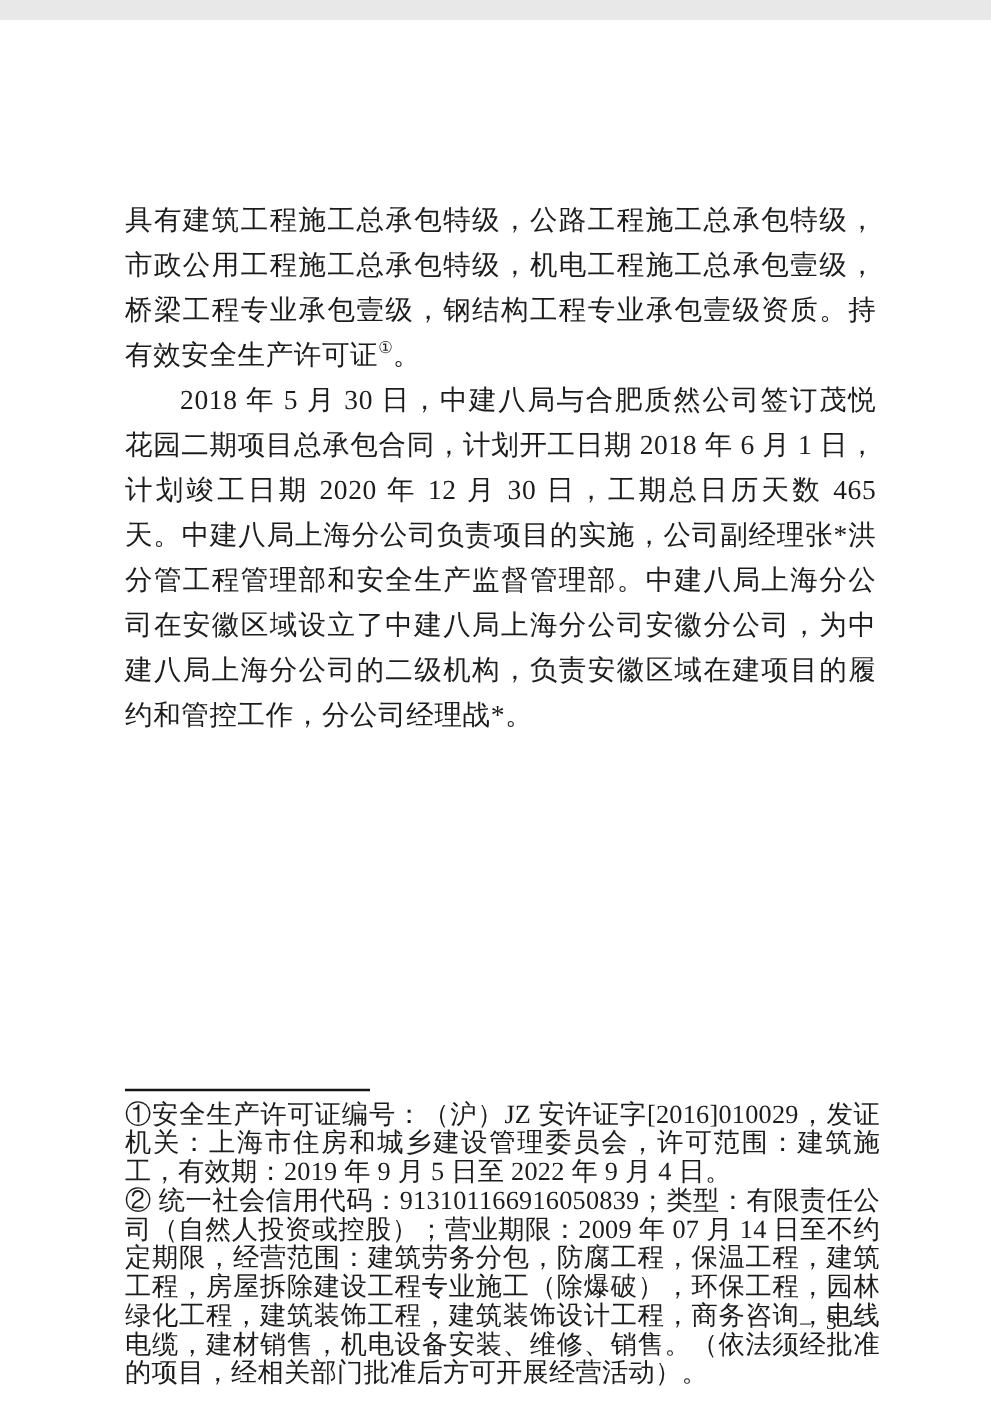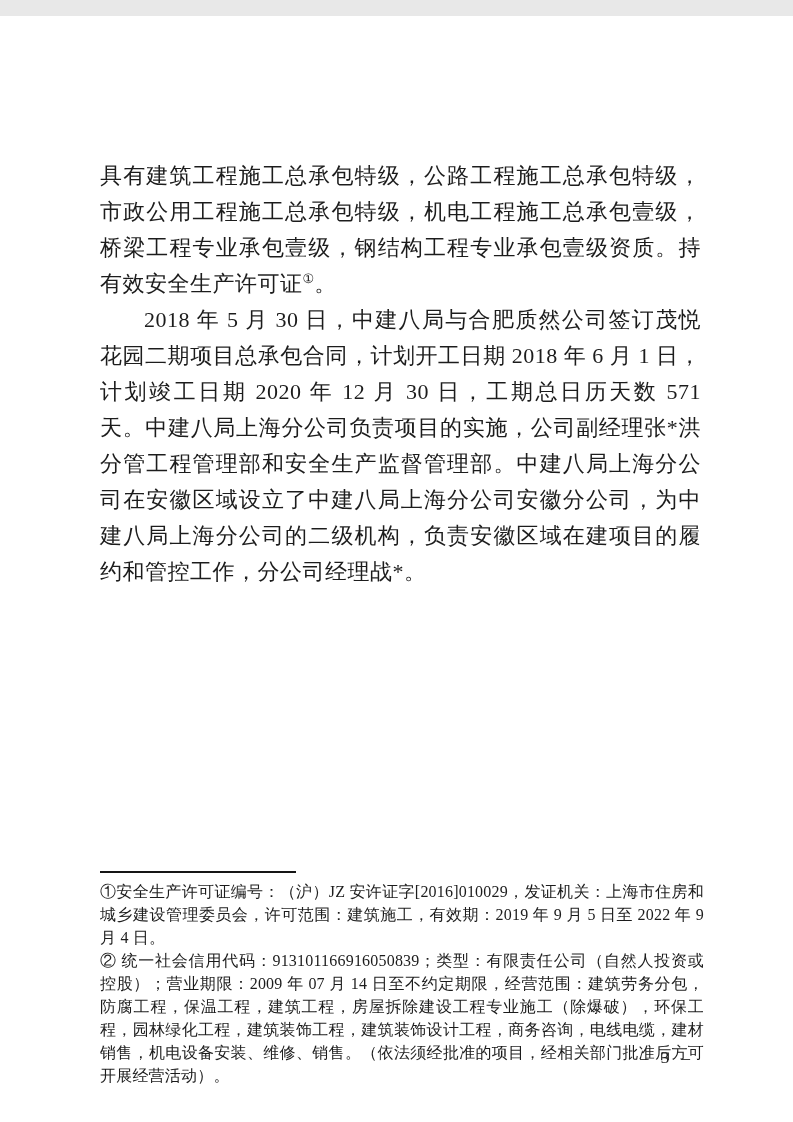--- a/index.html
+++ b/index.html
@@ -46,21 +46,21 @@
     width: 604px;
   }
   .fn-divider {
     width: 196px;
     height: 0;
     border-top: 2px solid #151515;
     margin: 0 0 7px 0;
   }
   .footnote {
     margin: 0;
-    font-size: 16px;
+    font-size: 21px;
     line-height: 23px;
     text-align: justify;
     letter-spacing: 0.2px;
   }
   .page-number {
     position: absolute;
     top: 1032px;
     right: 99px;
     font-size: 17px;
     letter-spacing: 4px;
@@ -70,21 +70,21 @@
 </style>
 </head>
 <body>
 
 <div class="page">
 
   <div class="body-text">
 
     <p class="para"><span>具有建筑工程施工总承包特级，公路工程施工总承包特级，市政公用工程施工总承包特级，机电工程施工总承包壹级，桥梁工程专业承包壹级，钢结构工程专业承包壹级资质。持有效安全生产许可证</span><sup class="fn-ref">①</sup><span>。</span></p>
 
-    <p class="para indent">2018 年 5 月 30 日，中建八局与合肥质然公司签订茂悦花园二期项目总承包合同，计划开工日期 2018 年 6 月 1 日，计划竣工日期 2020 年 12 月 30 日，工期总日历天数 571 天。中建八局上海分公司负责项目的实施，公司副经理张*洪分管工程管理部和安全生产监督管理部。中建八局上海分公司在安徽区域设立了中建八局上海分公司安徽分公司，为中建八局上海分公司的二级机构，负责安徽区域在建项目的履约和管控工作，分公司经理战*。</p>
+    <p class="para indent">2018 年 5 月 30 日，中建八局与合肥质然公司签订茂悦花园二期项目总承包合同，计划开工日期 2018 年 6 月 1 日，计划竣工日期 2020 年 12 月 30 日，工期总日历天数 465 天。中建八局上海分公司负责项目的实施，公司副经理张*洪分管工程管理部和安全生产监督管理部。中建八局上海分公司在安徽区域设立了中建八局上海分公司安徽分公司，为中建八局上海分公司的二级机构，负责安徽区域在建项目的履约和管控工作，分公司经理战*。</p>
 
 
 
   </div>
 
   <div class="footnotes">
     <div class="fn-divider"></div>
     <p class="footnote">①安全生产许可证编号：（沪）JZ 安许证字[2016]010029，发证机关：上海市住房和城乡建设管理委员会，许可范围：建筑施工，有效期：2019 年 9 月 5 日至 2022 年 9 月 4 日。</p>
     <p class="footnote">② 统一社会信用代码：913101166916050839；类型：有限责任公司（自然人投资或控股）；营业期限：2009 年 07 月 14 日至不约定期限，经营范围：建筑劳务分包，防腐工程，保温工程，建筑工程，房屋拆除建设工程专业施工（除爆破），环保工程，园林绿化工程，建筑装饰工程，建筑装饰设计工程，商务咨询，电线电缆，建材销售，机电设备安装、维修、销售。（依法须经批准的项目，经相关部门批准后方可开展经营活动）。</p>
   </div>

